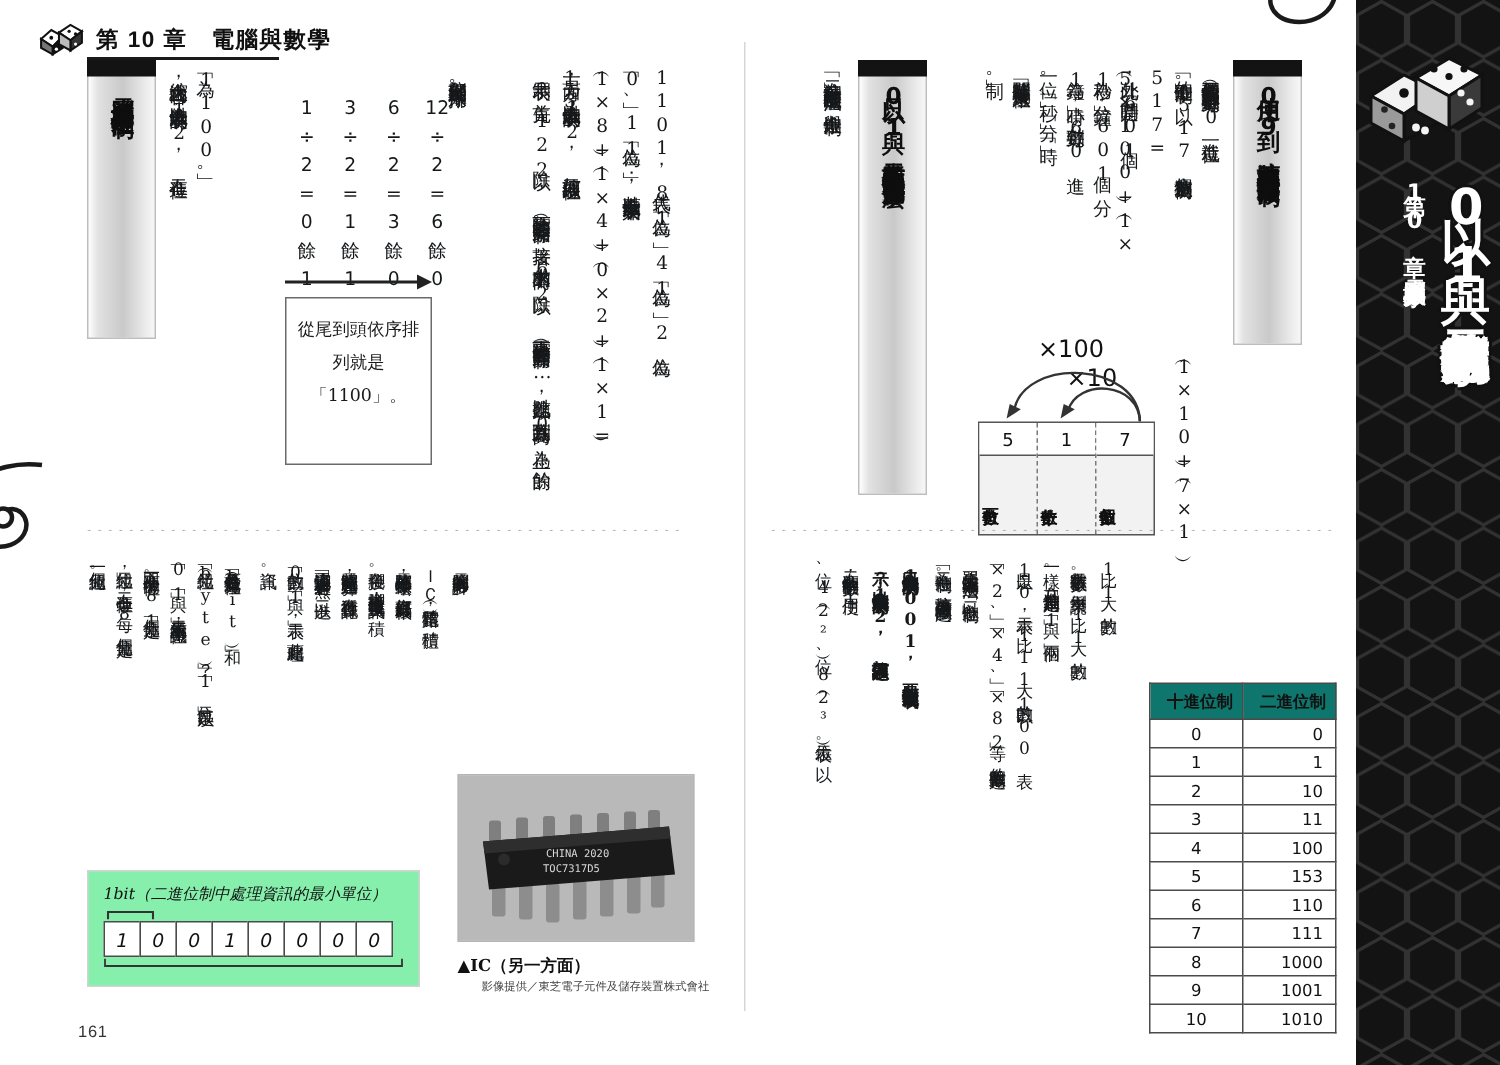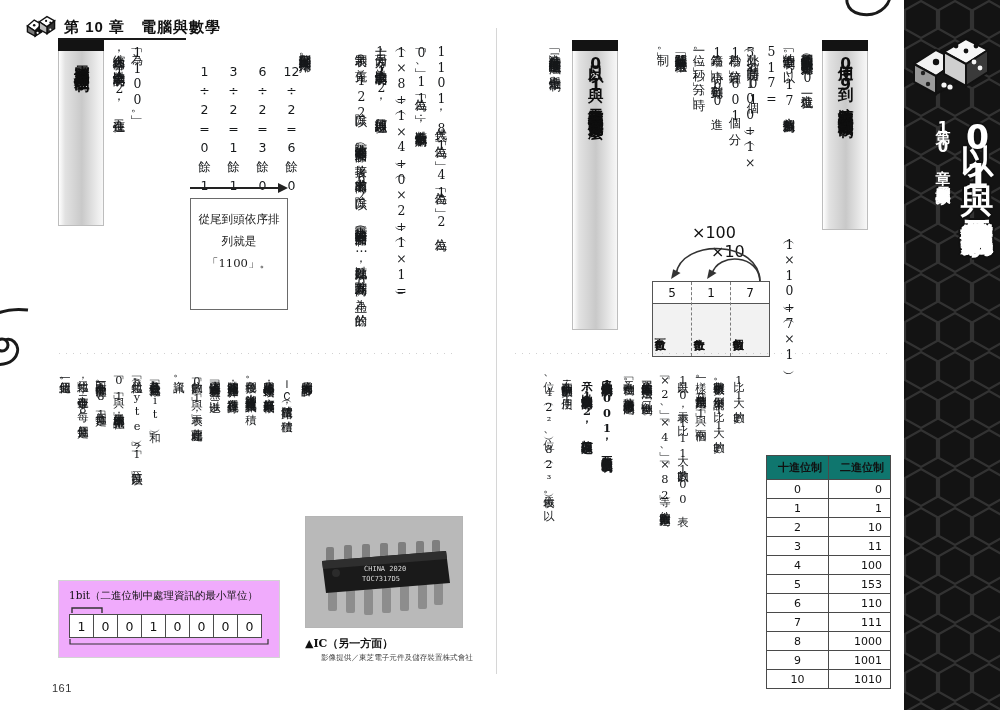--- a/index.html
+++ b/index.html
@@ -163,22 +163,23 @@
   }
   .mullabel {
     position: absolute;
     font-family: "DejaVu Sans", "Liberation Sans", sans-serif;
     font-size: 16px; color: #111; white-space: nowrap;
   }
 
   
   .bitfig {
     position: absolute;
-    background: #f0abfc;
+    background: #86efac;
     border: 1px solid #d3d3d3;
+    font-style: italic;
   }
   .bitfig-cap {
     font-family: "DejaVu Serif", "Liberation Serif", serif;
     font-size: 10.5px; color: #111; white-space: nowrap;
   }
   .bitrow { display: flex; }
   .bitcell {
     width: 25px; height: 24px; border: 1px solid #4b4b4b;
     background: #fff; margin-right: -1px;
     display: flex; align-items: center; justify-content: center;

